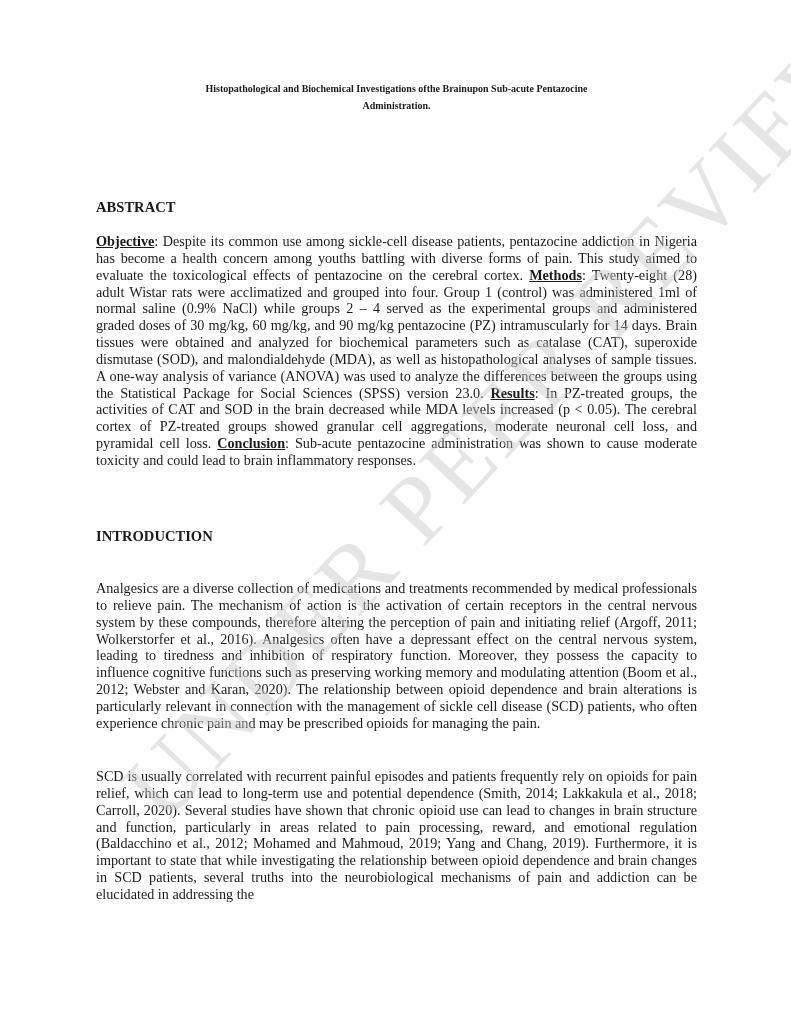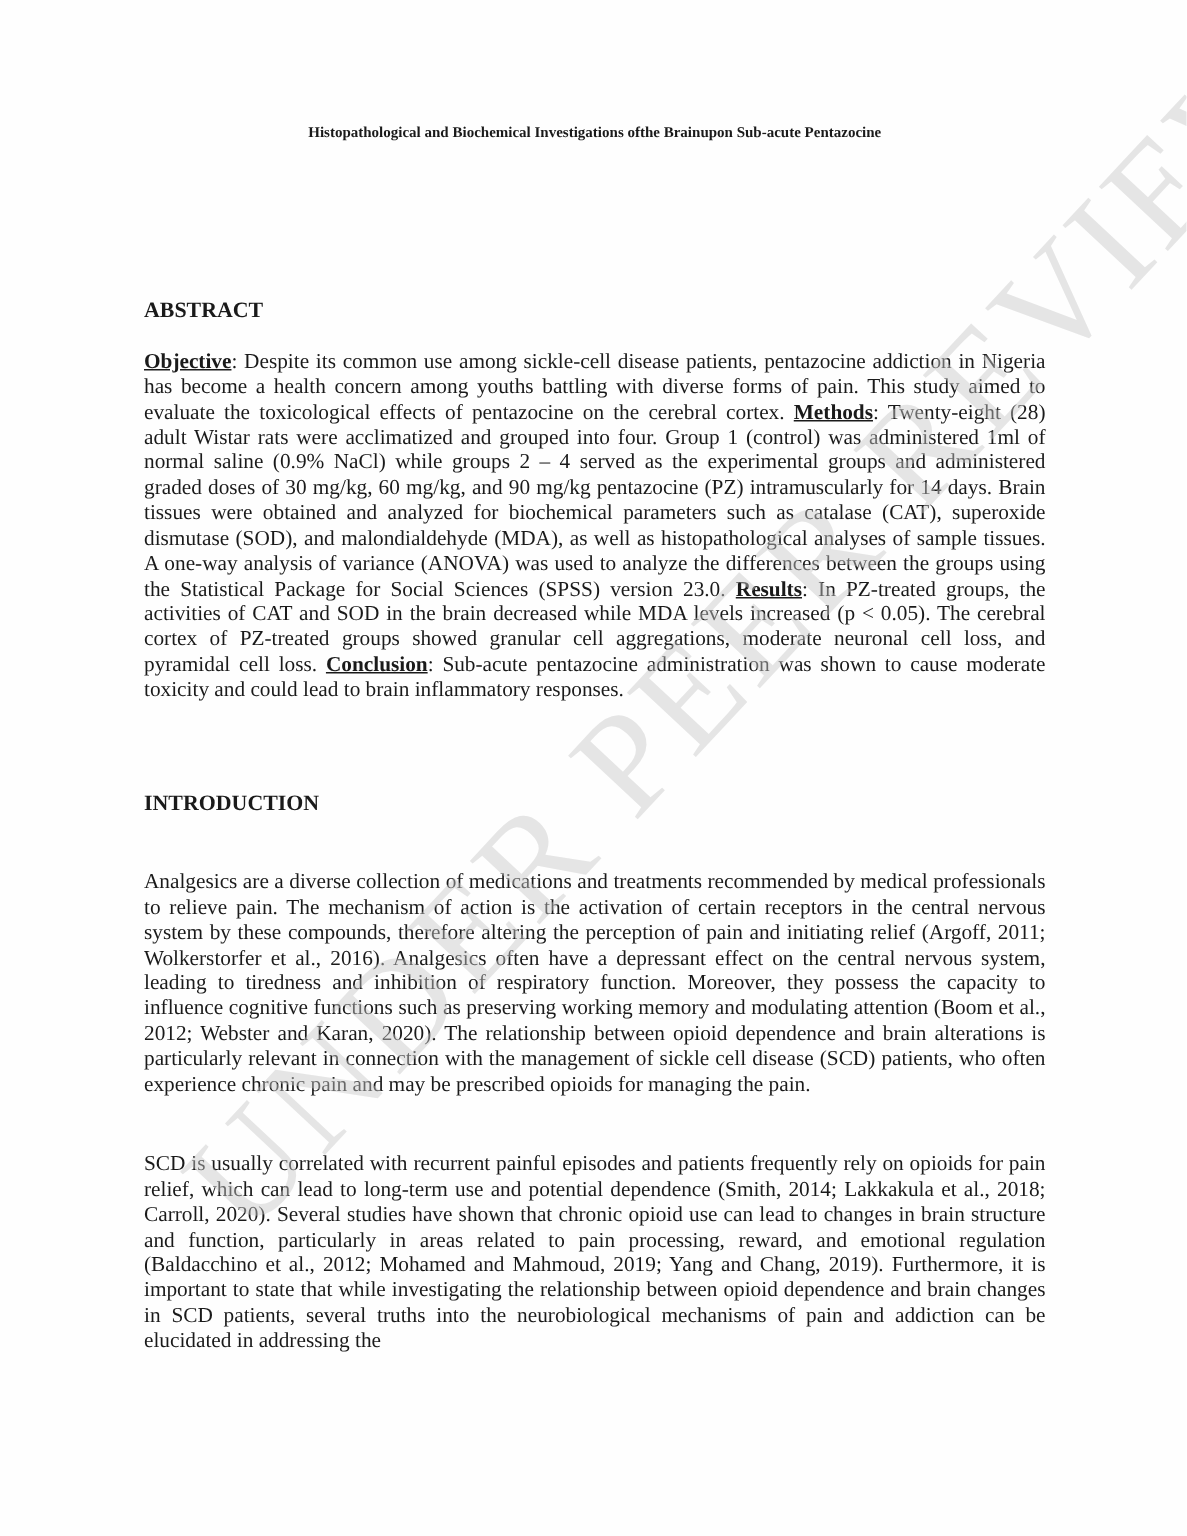--- a/index.html
+++ b/index.html
@@ -19,20 +19,21 @@
 </style>
 </head>
 <body>
 
 <div class="page">
 
   <div class="watermark">UNDER PEER REVIEW</div>
 
   <div class="title">
     <div>Histopathological and Biochemical Investigations ofthe Brainupon Sub-acute Pentazocine</div>
+    <div>Administration.</div>
   </div>
 
   <div class="heading" style="top:199px;">ABSTRACT</div>
 
   <div class="block" style="top:233px;">
     <b>Objective</b><span>: Despite its common use among sickle-cell disease patients, pentazocine addiction in Nigeria has become a health concern among youths battling with diverse forms of pain. This study aimed to evaluate the toxicological effects of pentazocine on the cerebral cortex. </span><b>Methods</b><span>: Twenty-eight (28) adult Wistar rats were acclimatized and grouped into four. Group 1 (control) was administered 1ml of normal saline (0.9% NaCl) while groups 2 – 4 served as the experimental groups and administered graded doses of 30 mg/kg, 60 mg/kg, and 90 mg/kg pentazocine (PZ) intramuscularly for 14 days. Brain tissues were obtained and analyzed for biochemical parameters such as catalase (CAT), superoxide dismutase (SOD), and malondialdehyde (MDA), as well as histopathological analyses of sample tissues. A one-way analysis of variance (ANOVA) was used to analyze the differences between the groups using the Statistical Package for Social Sciences (SPSS) version 23.0. </span><b>Results</b><span>: In PZ-treated groups, the activities of CAT and SOD in the brain decreased while MDA levels increased (p &lt; 0.05). The cerebral cortex of PZ-treated groups showed granular cell aggregations, moderate neuronal cell loss, and pyramidal cell loss. </span><b>Conclusion</b><span>: Sub-acute pentazocine administration was shown to cause moderate toxicity and could lead to brain inflammatory responses.</span>
   </div>
 
 
   <div class="heading" style="top:528px;">INTRODUCTION</div>

